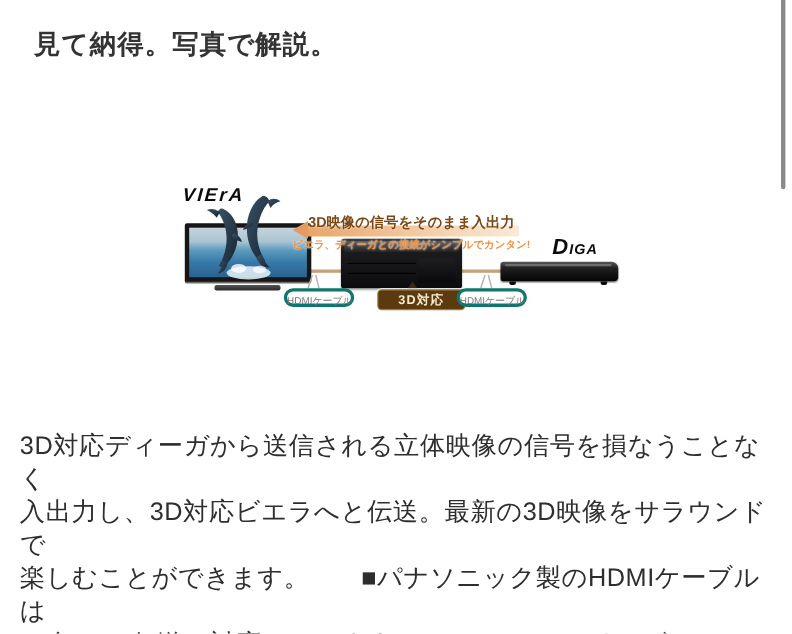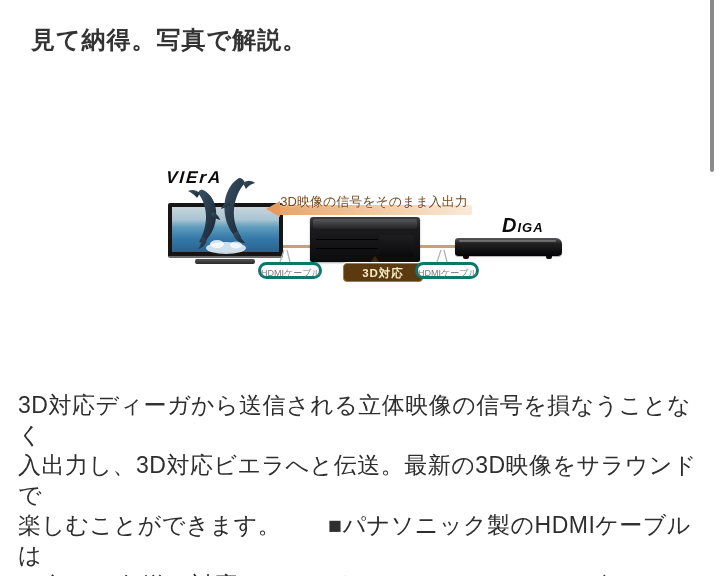--- a/index.html
+++ b/index.html
@@ -38,21 +38,21 @@
     border-top:8px solid transparent;border-bottom:8px solid transparent;
     border-right:14px solid #e69a60;
   }
   .arrow-shaft{
     position:absolute;left:128px;top:45px;width:194px;height:10px;z-index:3;
     background:linear-gradient(to right,#e9a468,#f3cda5 55%,#f9ead8 100%);
     border-radius:2px;
   }
   .arrow-title{
     position:absolute;left:124px;top:33px;width:200px;z-index:5;
-    text-align:center;font-size:13px;font-weight:normal;color:#7a4715;
+    text-align:center;font-size:13px;font-weight:bold;color:#7a4715;
     text-shadow:0 0 2px #fff;white-space:nowrap;
   }
   .arrow-subtitle{
     position:absolute;left:112px;top:56px;width:224px;z-index:5;
     text-align:center;font-size:9.5px;font-weight:bold;color:#ef8f3d;
     text-shadow:0 0 2px #fff;white-space:nowrap;
   }
   
   .cable-line{
     position:absolute;left:115px;top:85px;width:277px;height:3px;
@@ -163,20 +163,21 @@
       <path d="M69,2 C62,6 57,14 55,24 C53,36 56,49 63,58 C66,61 69,62 71,61 C66,53 63,43 64,33 C65,23 69,13 75,7 C74,4 72,2 69,2 Z"></path>
       <path d="M73,7 C77,4 81,4 85,7 C81,8 78,10 76,13 Z"></path>
       <path d="M63,58 C65,64 69,67 75,67 C71,63 69,59 68,55 Z"></path>
       <path d="M60,26 C56,26 52,29 51,33 C55,32 58,30 60,29 Z"></path>
     </g>
   </svg>
 
   <div class="arrow-head"></div>
   <div class="arrow-shaft"></div>
   <div class="arrow-title">3D映像の信号をそのまま入出力</div>
+  <div class="arrow-subtitle">ビエラ、ディーガとの接続がシンプルでカンタン!</div>
 
   <div class="amp">
     <div class="amp-gloss"></div>
     <div class="amp-seam1"></div>
     <div class="amp-seam2"></div>
     <div class="amp-panel"></div>
   </div>
 
   <div class="diga-logo">DIGA</div>
   <div class="recorder">

